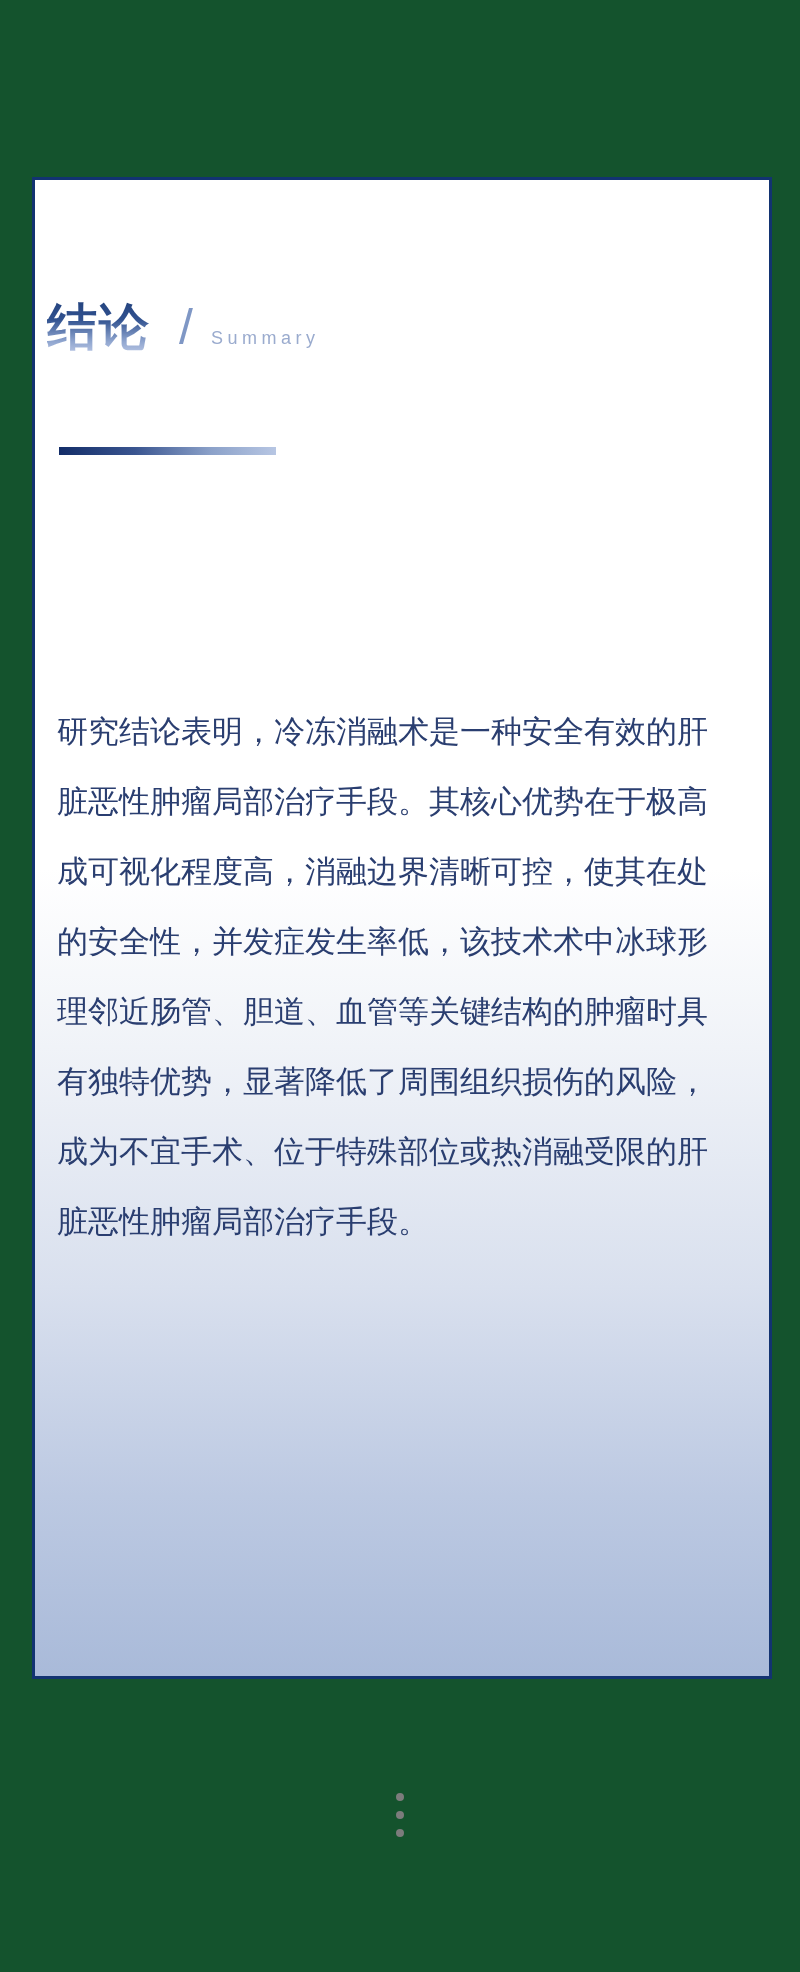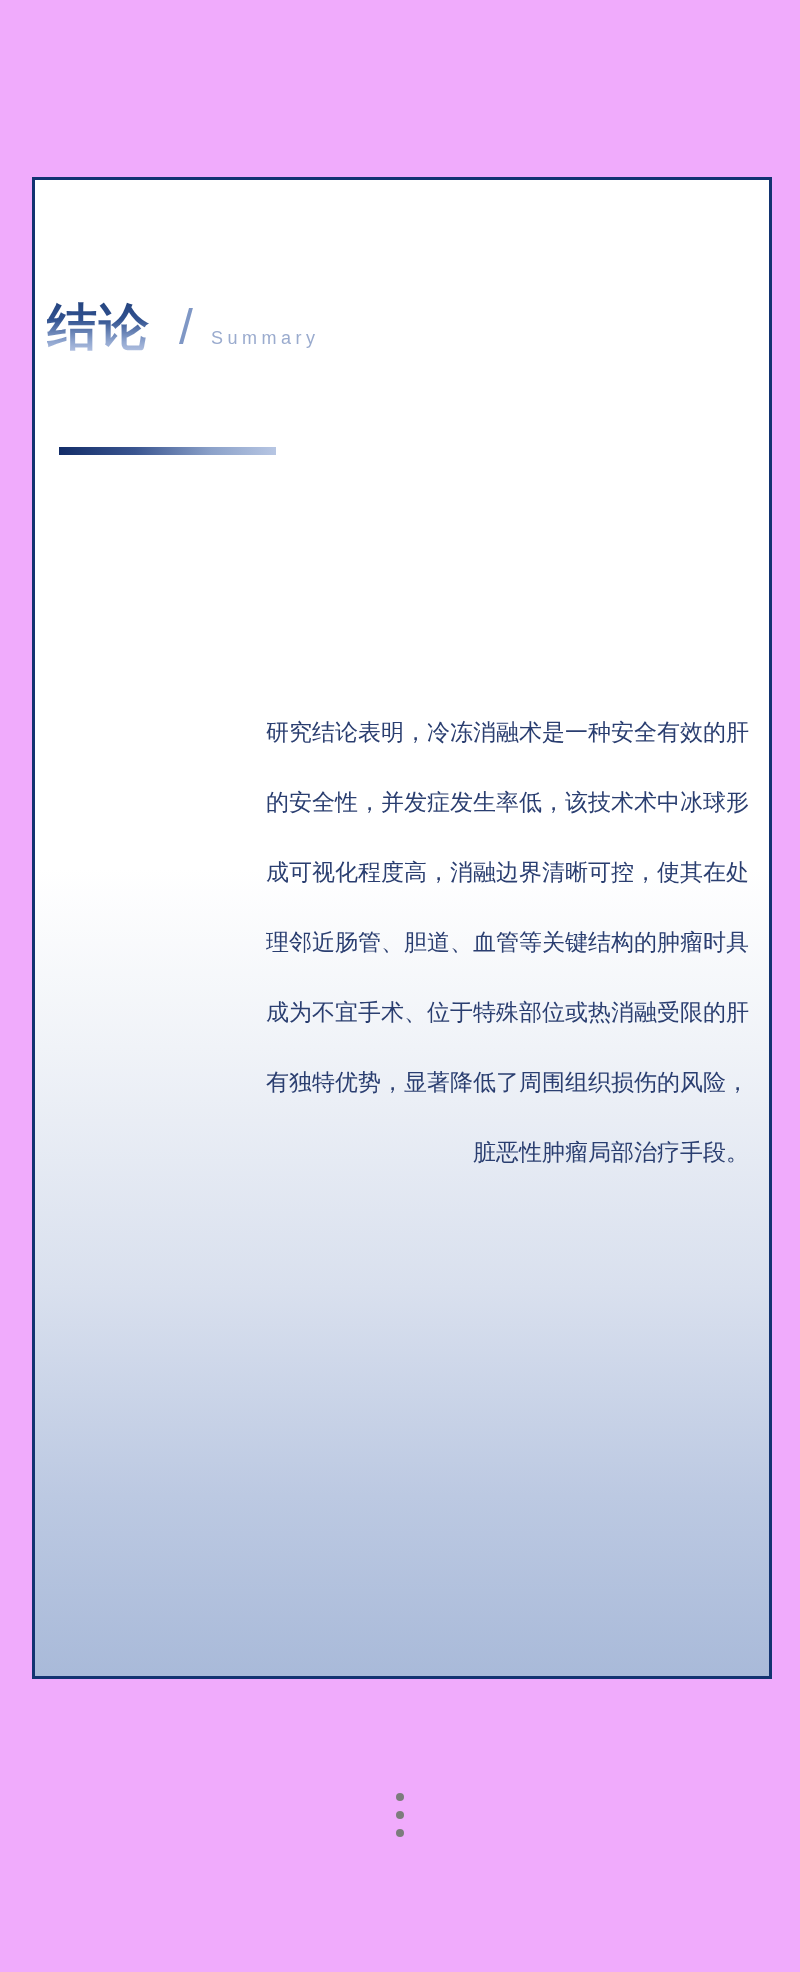--- a/index.html
+++ b/index.html
@@ -1,20 +1,20 @@
 <!DOCTYPE html>
 <html><head>
 <meta charset="utf-8">
 <style>
   html, body { margin: 0; padding: 0; background: #ffffff; }
   .page {
     position: relative;
     width: 800px;
     height: 1972px;
-    background: #f0abfc;
+    background: #14532d;
     font-family: "Liberation Sans", "DejaVu Sans", sans-serif;
     overflow: hidden;
   }
 
   
   .summary-card {
     position: absolute;
     left: 32px;
     top: 177px;
     width: 740px;
@@ -71,24 +71,24 @@
     height: 8px;
     background: linear-gradient(90deg, #132d68 0%, #3a5590 35%, #8ba1c9 70%, #b7c6e3 100%);
   }
 
   
   .body-text {
     position: absolute;
     left: 22px;
     top: 517px;
     width: 692px;
-    font-size: 23px;
+    font-size: 31px;
     line-height: 70px;
     color: #2a3e70;
-    text-align: right;
+    text-align: left;
   }
   .body-line { white-space: nowrap; }
 
   
   .ellipsis-divider {
     position: absolute;
     left: 0;
     top: 1793px;
     width: 800px;
     display: flex;
@@ -113,25 +113,26 @@
     <div class="title-row">
       <span class="card-title">结论</span>
       <span class="title-slash">/</span>
       <span class="card-subtitle">Summary</span>
     </div>
 
     <div class="divider-bar"></div>
 
     <div class="body-text">
       <div class="body-line">研究结论表明，冷冻消融术是一种安全有效的肝</div>
+      <div class="body-line">脏恶性肿瘤局部治疗手段。其核心优势在于极高</div>
+      <div class="body-line">成可视化程度高，消融边界清晰可控，使其在处</div>
       <div class="body-line">的安全性，并发症发生率低，该技术术中冰球形</div>
-      <div class="body-line">成可视化程度高，消融边界清晰可控，使其在处</div>
       <div class="body-line">理邻近肠管、胆道、血管等关键结构的肿瘤时具</div>
+      <div class="body-line">有独特优势，显著降低了周围组织损伤的风险，</div>
       <div class="body-line">成为不宜手术、位于特殊部位或热消融受限的肝</div>
-      <div class="body-line">有独特优势，显著降低了周围组织损伤的风险，</div>
       <div class="body-line">脏恶性肿瘤局部治疗手段。</div>
     </div>
 
   </div>
 
   <div class="ellipsis-divider">
     <span class="ellipsis-dot"></span>
     <span class="ellipsis-dot"></span>
     <span class="ellipsis-dot"></span>
   </div>

